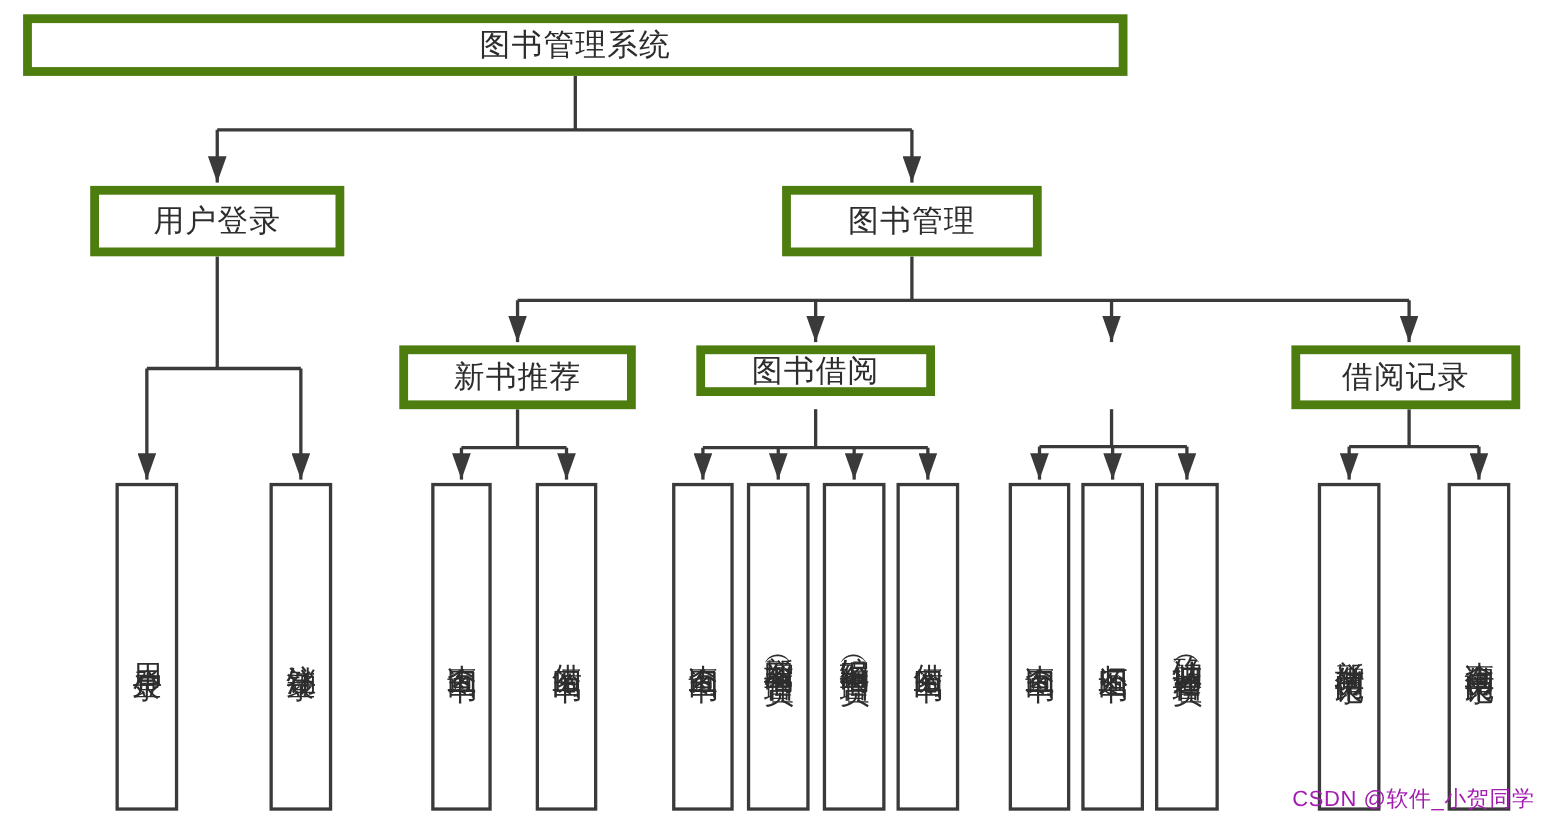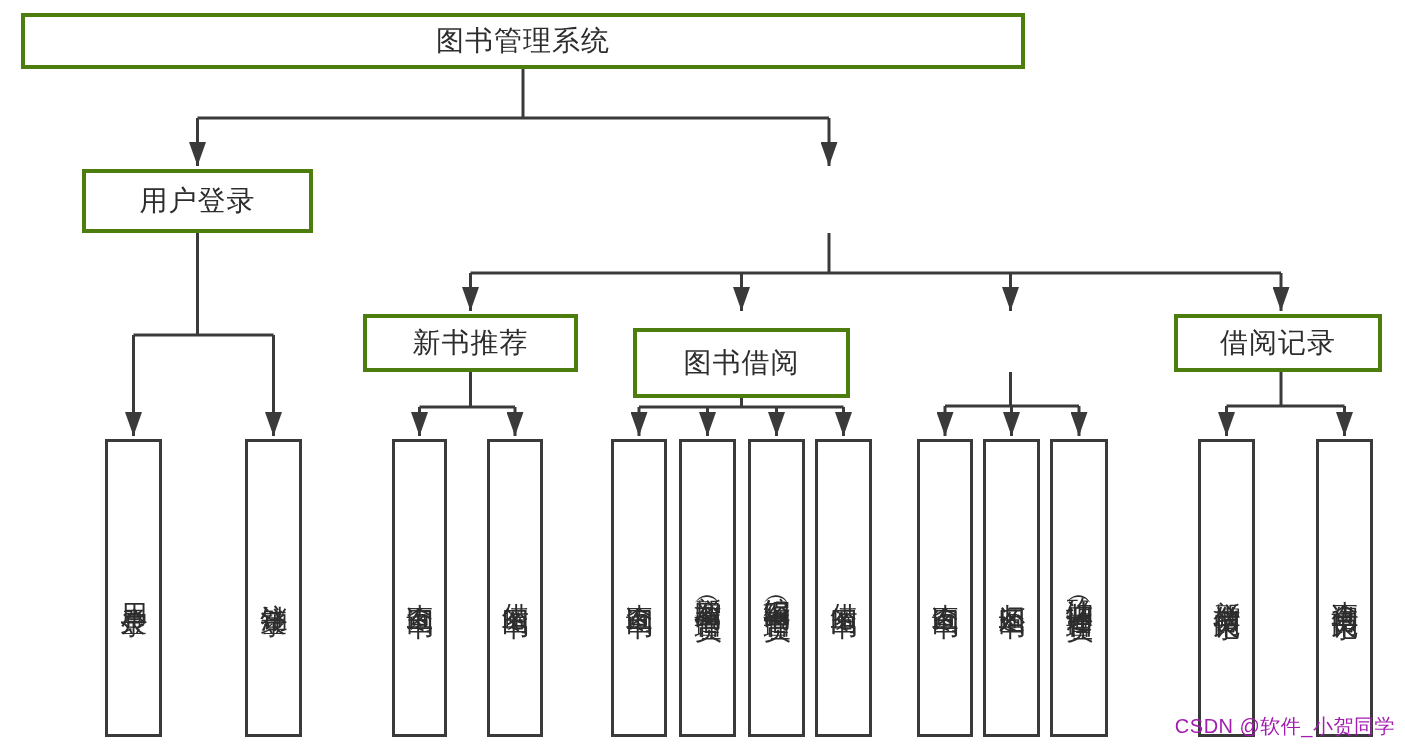--- a/index.html
+++ b/index.html
@@ -2,21 +2,21 @@
 <html><head>
 <meta charset="utf-8">
 <style>
   html,body{margin:0;padding:0;background:#ffffff;}
   .canvas{
     position:relative;width:1405px;height:747px;background:#ffffff;overflow:hidden;
     font-family:"Liberation Sans",sans-serif;color:#2d2d2d;
   }
   svg.connectors{position:absolute;left:0;top:0;width:1405px;height:747px;z-index:1;}
   .box{
-    position:absolute;background:#ffffff;border:4px solid #4d7c0f;box-sizing:border-box;
+    position:absolute;background:#ffffff;border:8px solid #4d7c0f;box-sizing:border-box;
     display:flex;align-items:center;justify-content:center;z-index:2;
   }
   .box span{font-size:28px;letter-spacing:1px;white-space:nowrap;}
   .vbox{
     position:absolute;top:439px;height:298px;background:#ffffff;border:3px solid #3a3a3a;
     box-sizing:border-box;display:flex;align-items:center;justify-content:center;z-index:2;
   }
   .vbox span{
     writing-mode:vertical-rl;text-orientation:mixed;line-height:1;
     font-size:27px;letter-spacing:3px;
@@ -93,25 +93,28 @@
     </g>
   </svg>
 
   <div class="box" style="left:21px;top:13px;width:1004px;height:56px">
     <span>图书管理系统</span>
   </div>
 
   <div class="box" style="left:82px;top:169px;width:231px;height:64px">
     <span>用户登录</span>
   </div>
+  <div class="box" style="left:711px;top:169px;width:236px;height:64px">
+    <span>图书管理</span>
+  </div>
 
   <div class="box" style="left:363px;top:314px;width:215px;height:58px">
     <span>新书推荐</span>
   </div>
-  <div class="box" style="left:633px;top:328px;width:217px;height:70px">
+  <div class="box" style="left:633px;top:314px;width:217px;height:46px">
     <span>图书借阅</span>
   </div>
   <div class="box" style="left:1174px;top:314px;width:208px;height:58px">
     <span>借阅记录</span>
   </div>
 
   <div class="vbox" style="left:105px;width:57px">
     <span>用户登录</span>
   </div>
   <div class="vbox" style="left:245px;width:57px">

